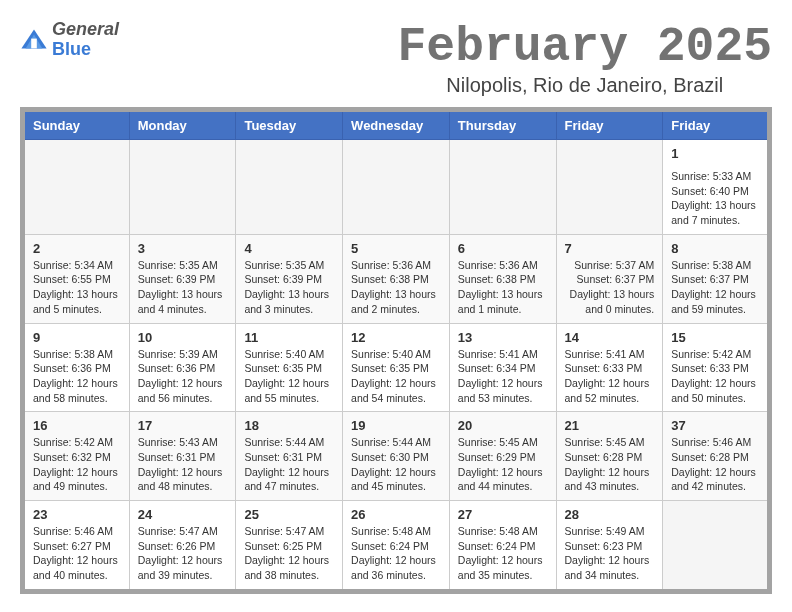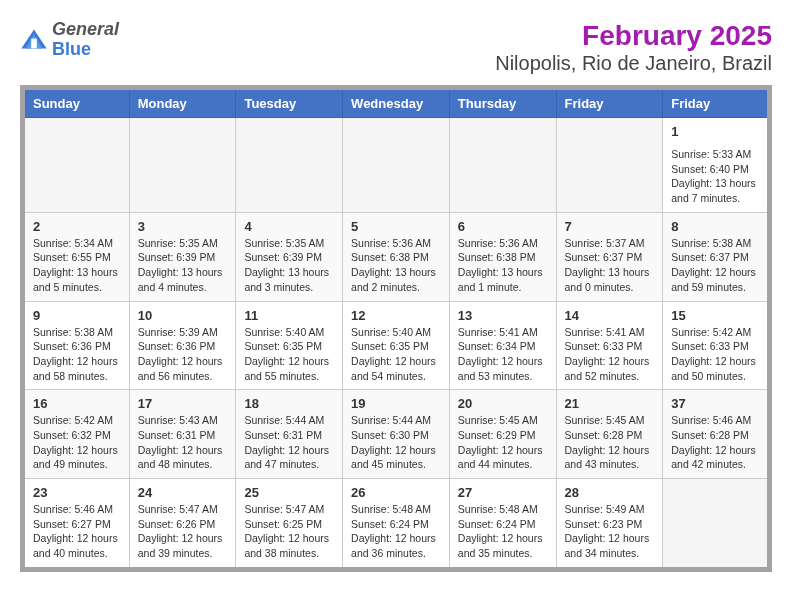--- a/index.html
+++ b/index.html
@@ -29,23 +29,24 @@
     .logo-general { color: #555; font-style: italic; }
     .logo-blue { color: #3a7bd5; }
     .logo-icon {
       width: 28px;
       height: 28px;
     }
     .title-area {
       text-align: right;
     }
     .calendar-title {
-      font-size: 28px;
+      font-size: 48px;
       font-weight: bold;
-      color: #a21caf;
+      color: #737373;
+      font-family: Liberation Mono, monospace;
     }
     .calendar-subtitle {
       font-size: 20px;
       color: #444;
       text-align: center;
     }
     .calendar-table {
       width: 100%;
       border-collapse: collapse;
       border: 5px solid #a3a3a3;
@@ -163,21 +164,21 @@
 Daylight: 13 hours and 2 minutes.</div>
         </td>
         <td>
           <span class="day-number">6</span>
           <div class="day-info" style="white-space: pre-line;">Sunrise: 5:36 AM
 Sunset: 6:38 PM
 Daylight: 13 hours and 1 minute.</div>
         </td>
         <td>
           <span class="day-number">7</span>
-          <div class="day-info" style="white-space: pre-line;">Sunrise: 5:37 AM
+          <div class="day-info" style="white-space: pre-line; text-align: right;">Sunrise: 5:37 AM
 Sunset: 6:37 PM
 Daylight: 13 hours and 0 minutes.</div>
         </td>
         <td>
           <span class="day-number">8</span>
           <div class="day-info" style="white-space: pre-line;">Sunrise: 5:38 AM
 Sunset: 6:37 PM
 Daylight: 12 hours and 59 minutes.</div>
         </td>
       </tr>

